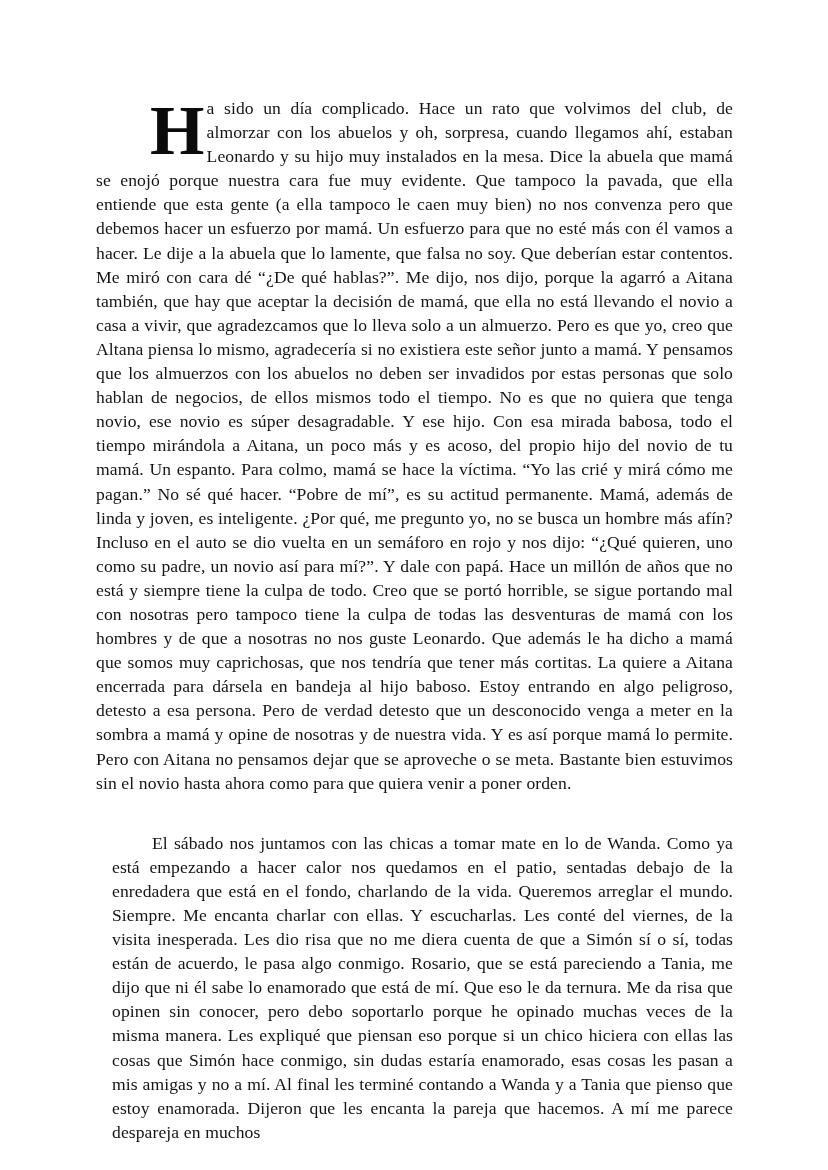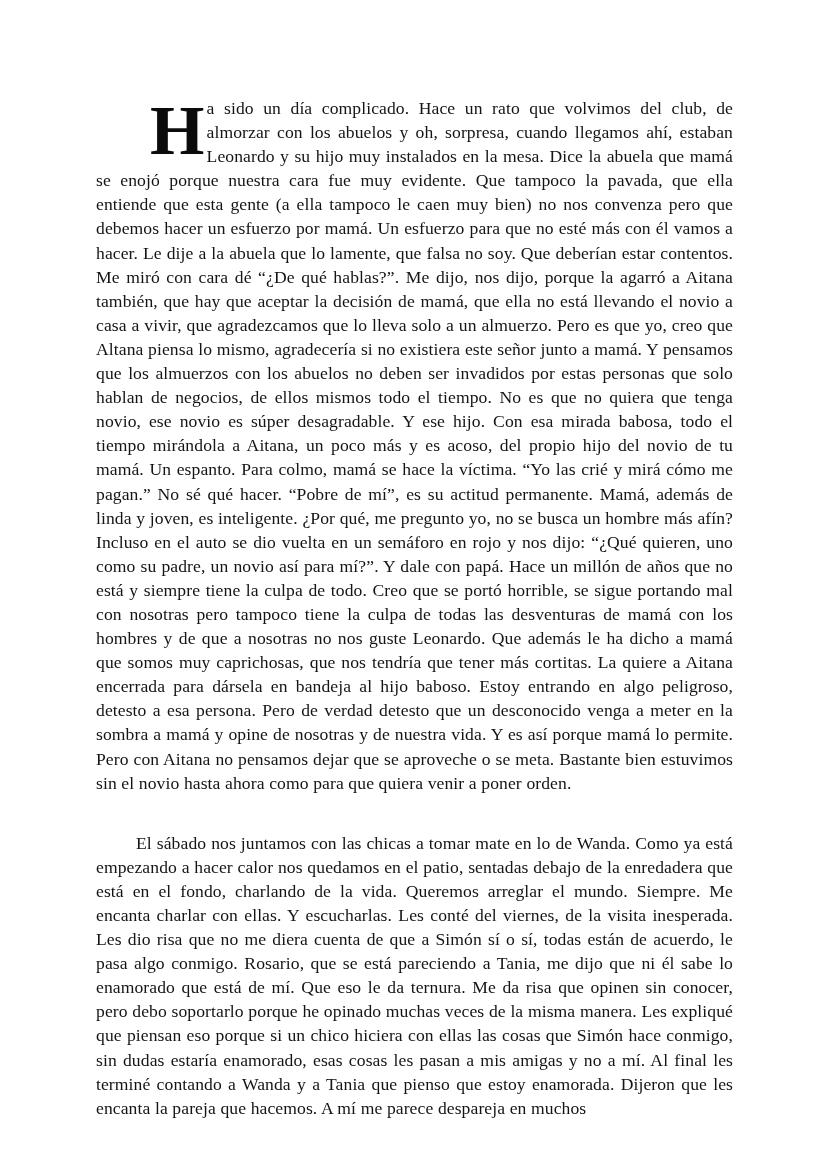--- a/index.html
+++ b/index.html
@@ -57,20 +57,21 @@
     padding-top: 6px;
     padding-right: 2px;
     padding-left: 54px;
     margin-bottom: -4px;
     font-family: "Liberation Serif", "DejaVu Serif", serif;
     color: #0b0b0b;
   }
 
   .para.indented {
     text-indent: 40px;
+    margin-left: 16px;
   }
 
   .para + .para {
     margin-top: 36px;
   }
 
   
   .para { text-align-last: left; }
 </style>
 </head>

